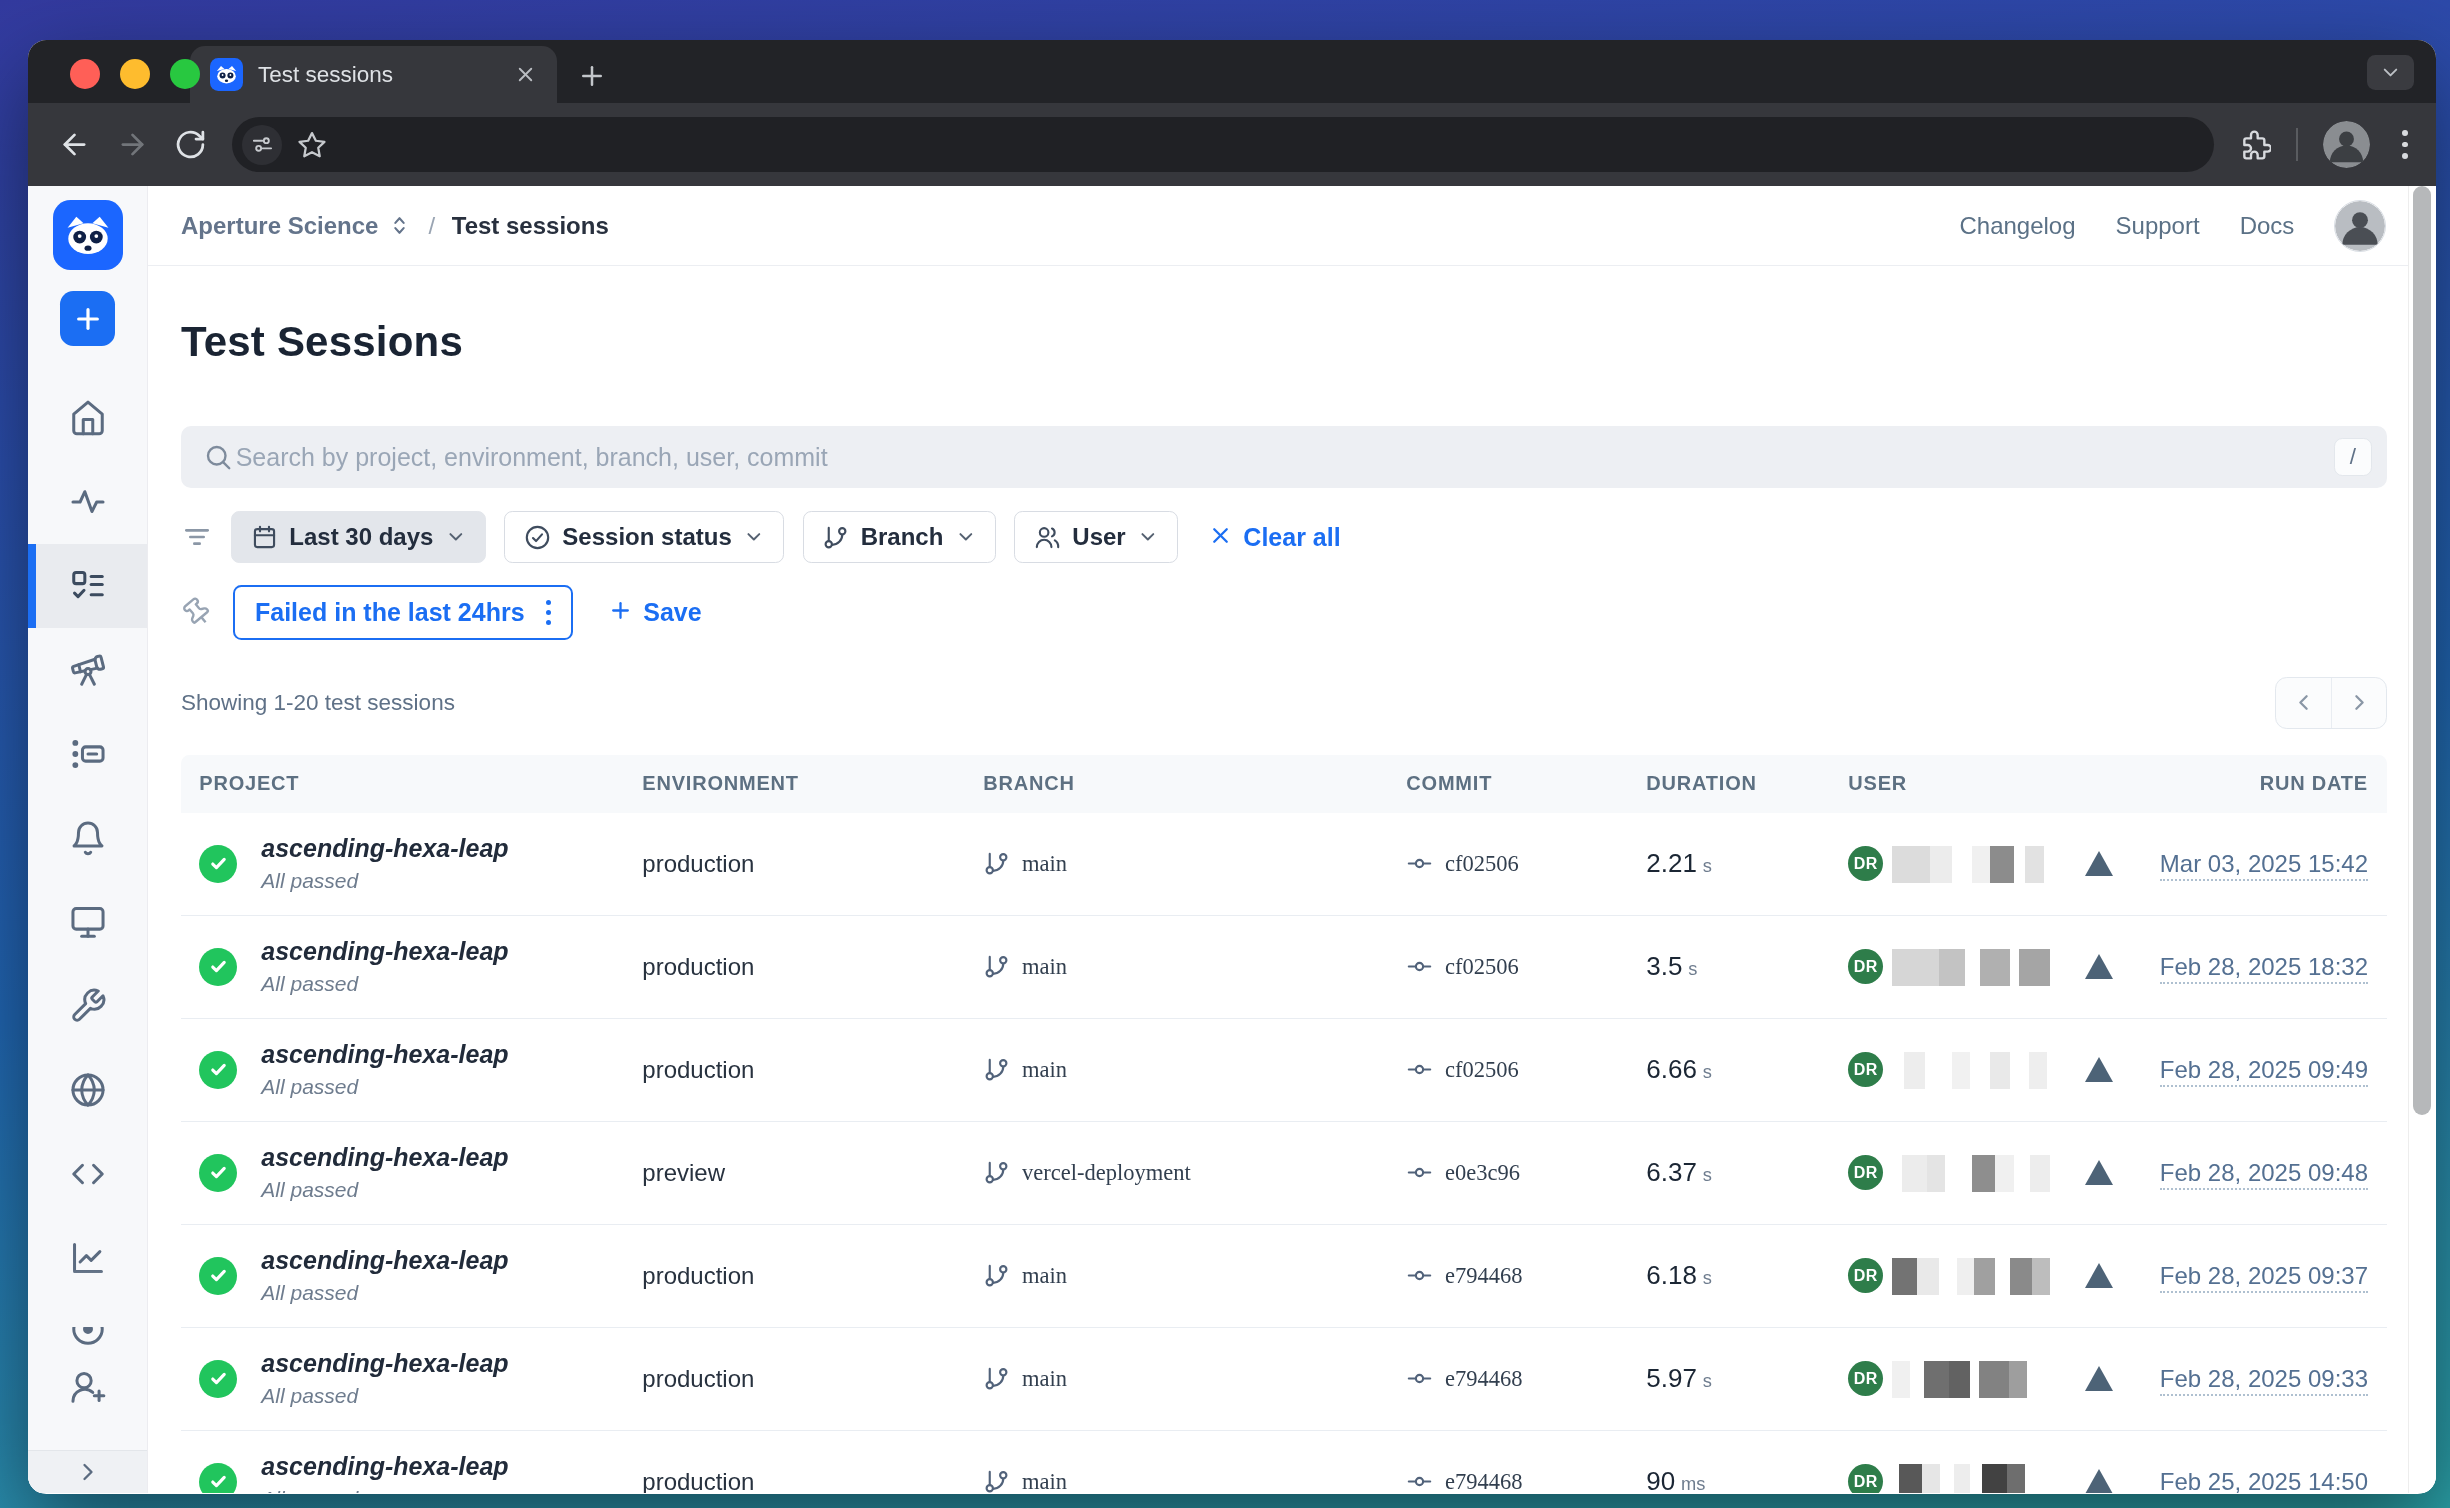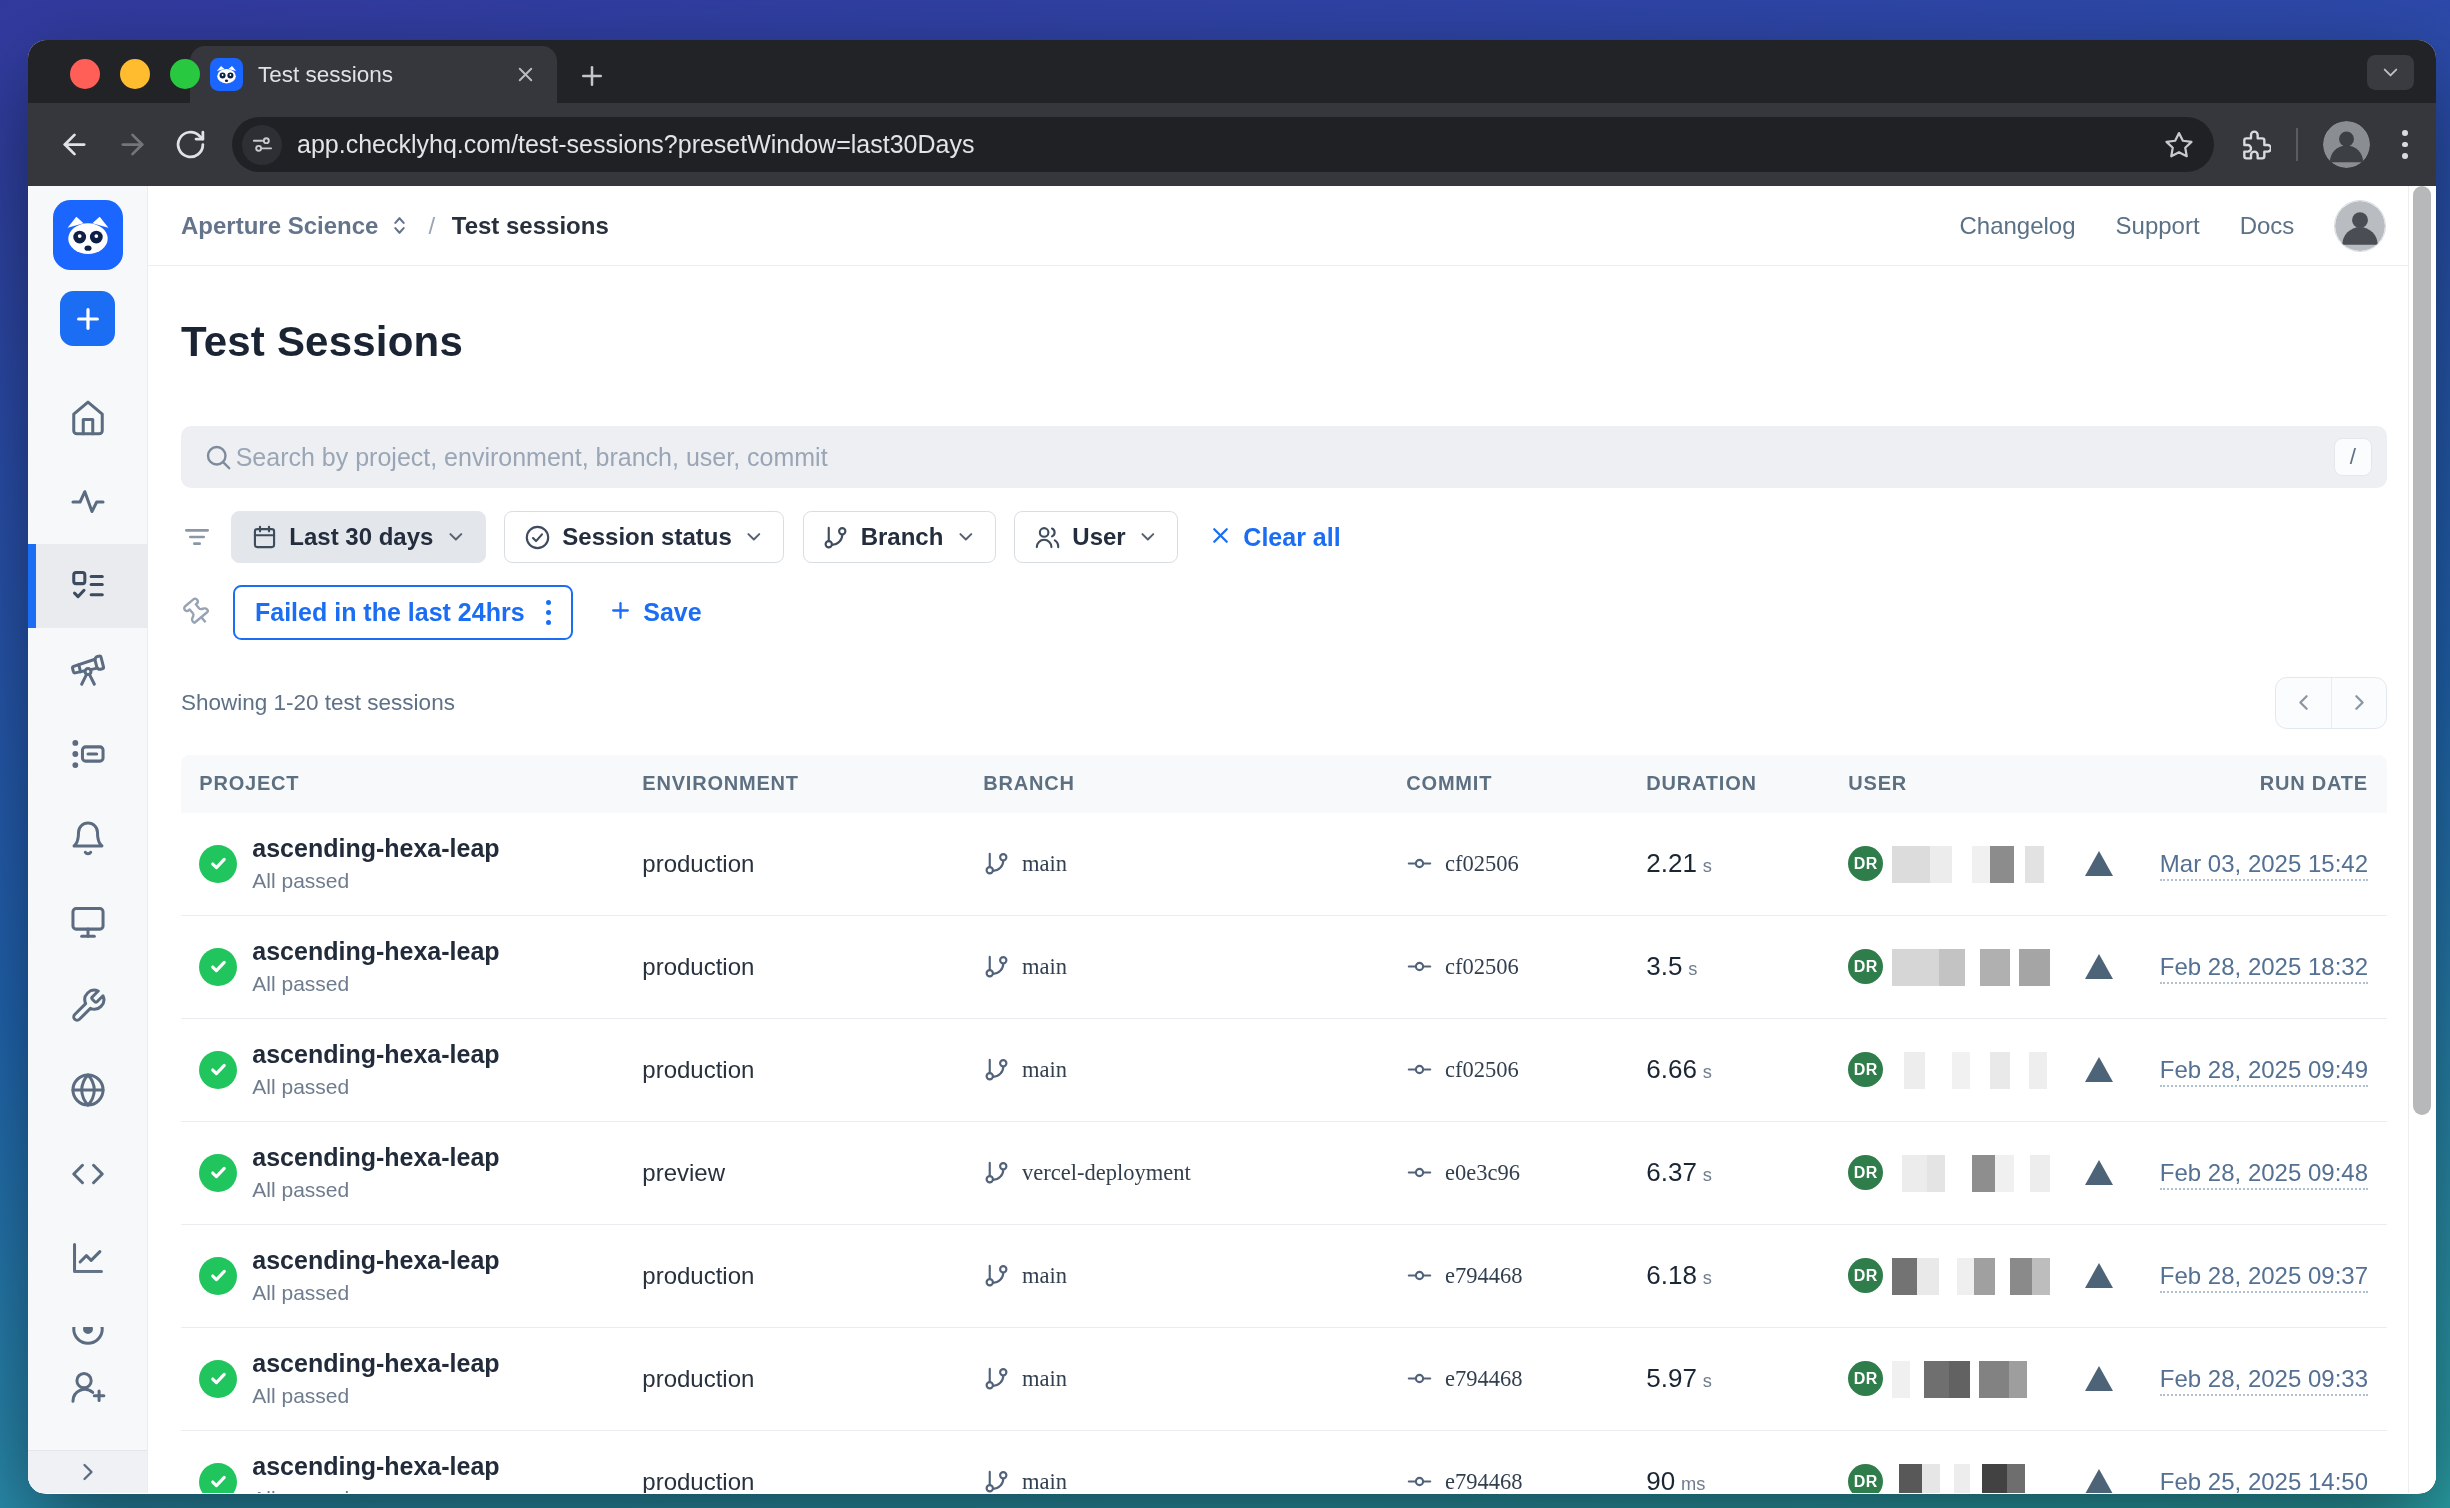--- a/index.html
+++ b/index.html
@@ -121,21 +121,21 @@
 
   
   .table { margin-top:26px; }
   .t-grid { display:grid; grid-template-columns:443px 341px 423px 240px 202px 1fr 250px; align-items:center;
     padding-left:18.3px; padding-right:19px; }
   .t-head { height:58px; background:#f7f9fb; border-radius:8.3px 8.3px 0 0; }
   .t-head span { font-size:20px; font-weight:700; letter-spacing:0.8px; color:#5d7082; }
   .t-head span:last-child { justify-self:end; }
   .t-row { height:103px; border-bottom:0.8px solid #e9edf2; position:relative; }
   .cell { min-width:0; }
-  .cell-project { display:flex; align-items:center; gap:15px; }
+  .cell-project { display:flex; align-items:center; gap:24px;font-style:italic; }
   .status-circle { width:38px; height:38px; border-radius:50%; background:var(--status-green,#21c55d); display:flex; align-items:center; justify-content:center; flex:0 0 auto; }
   .status-circle svg { width:25px; height:25px; color:#fff; }
   .proj-text { display:flex; flex-direction:column; }
   .proj-name { font-size:25px; font-weight:700; color:#212b3a; }
   .proj-sub { margin-top:5.8px; font-size:21px; color:#6e7c8e; }
   .cell-env { font-size:24px; color:#28323f; }
   .mono { font-family:Liberation Serif, serif; font-size:22.5px; color:#323f4f; }
   .cell-branch, .cell-commit { display:flex; align-items:center; gap:11.7px; }
   .cell-branch svg, .cell-commit svg { width:27px; height:27px; color:#51627a; flex:0 0 auto; }
   .cell-duration { font-size:26px; color:#1b2634; }
@@ -231,21 +231,20 @@
       </span>
       <div class="omnibox">
         <span class="site-info">
           <svg viewBox="0 0 24 24" fill="none" stroke="currentColor" stroke-width="2" stroke-linecap="round">
               <line x1="3" y1="8" x2="12" y2="8"></line>
               <circle cx="16" cy="8" r="2.6"></circle>
               <line x1="21" y1="16" x2="12" y2="16"></line>
               <circle cx="8" cy="16" r="2.6"></circle>
             </svg>
         </span>
-        <span class="url">app.checklyhq.com/test-sessions?presetWindow=last30Days</span>
         <span class="star">
           <svg viewBox="0 0 24 24" fill="none" stroke="currentColor" stroke-width="1.8" stroke-linejoin="round">
               <polygon points="12 2.5 15.09 8.6 22 9.5 17 14.2 18.18 21 12 17.8 5.82 21 7 14.2 2 9.5 8.91 8.6"></polygon>
             </svg>
         </span>
       </div>
       <span class="ext">
         <svg viewBox="0 0 24 24" fill="none" stroke="currentColor" stroke-width="1.8" stroke-linejoin="round">
             <path d="M14 7V4.5a2.5 2.5 0 0 0-5 0V7H5.5A1.5 1.5 0 0 0 4 8.5V12h2.5a2.5 2.5 0 0 1 0 5H4v3.5A1.5 1.5 0 0 0 5.5 22H9v-2.5a2.5 2.5 0 0 1 5 0V22h3.5a1.5 1.5 0 0 0 1.5-1.5V17h2.5a2.5 2.5 0 0 0 0-5H19V8.5A1.5 1.5 0 0 0 17.5 7z"></path>
           </svg>

